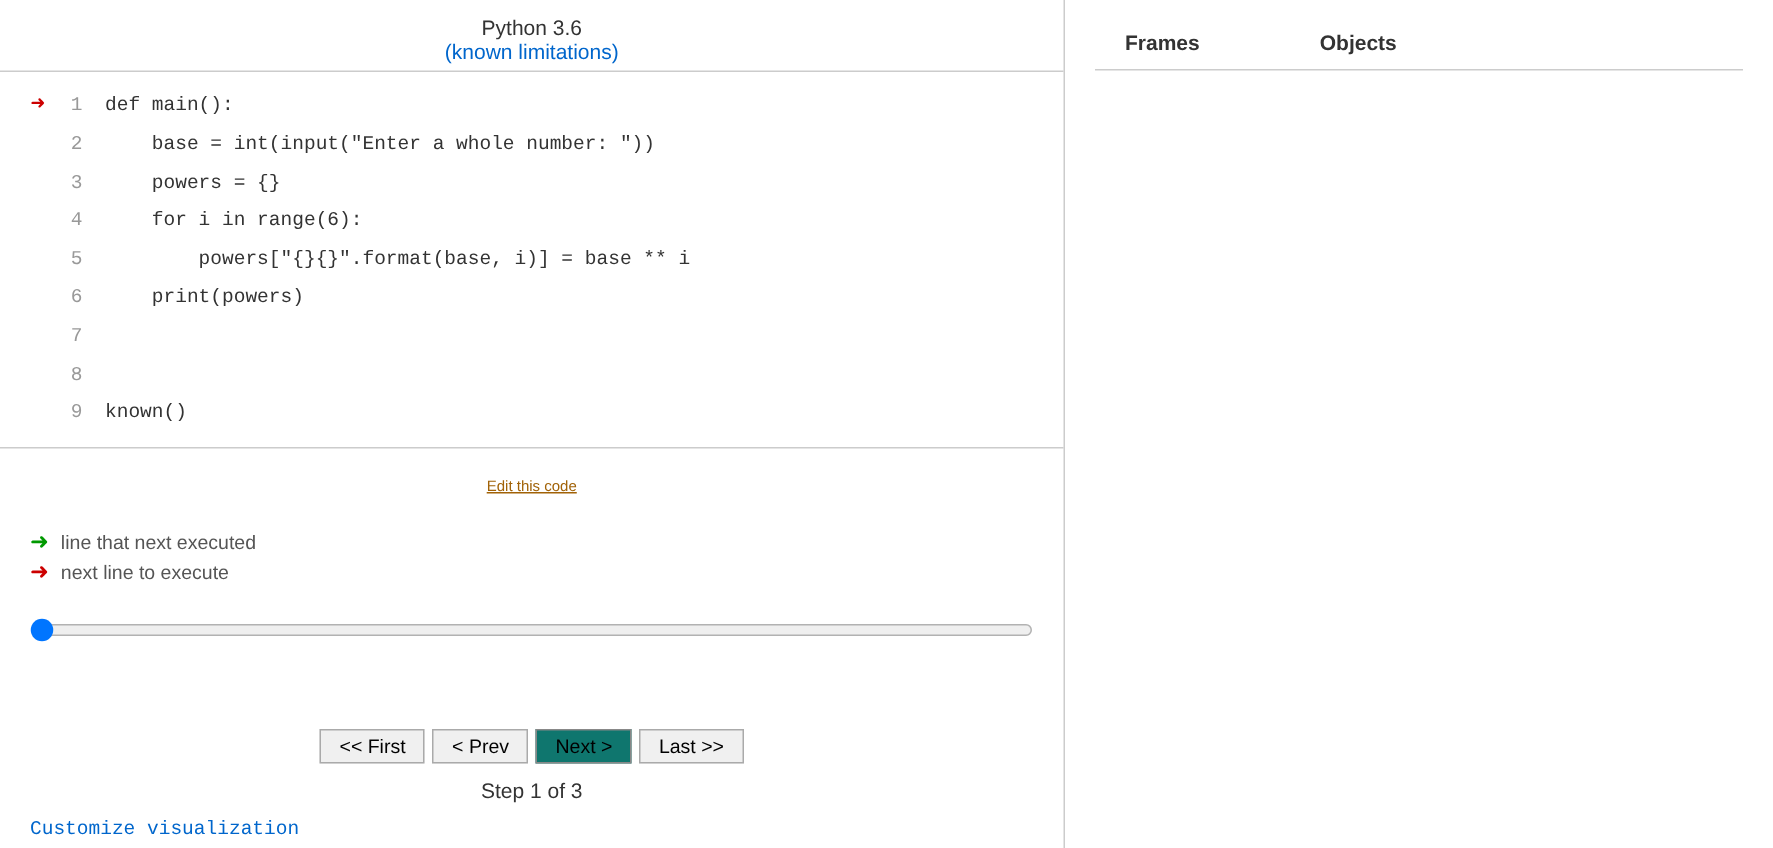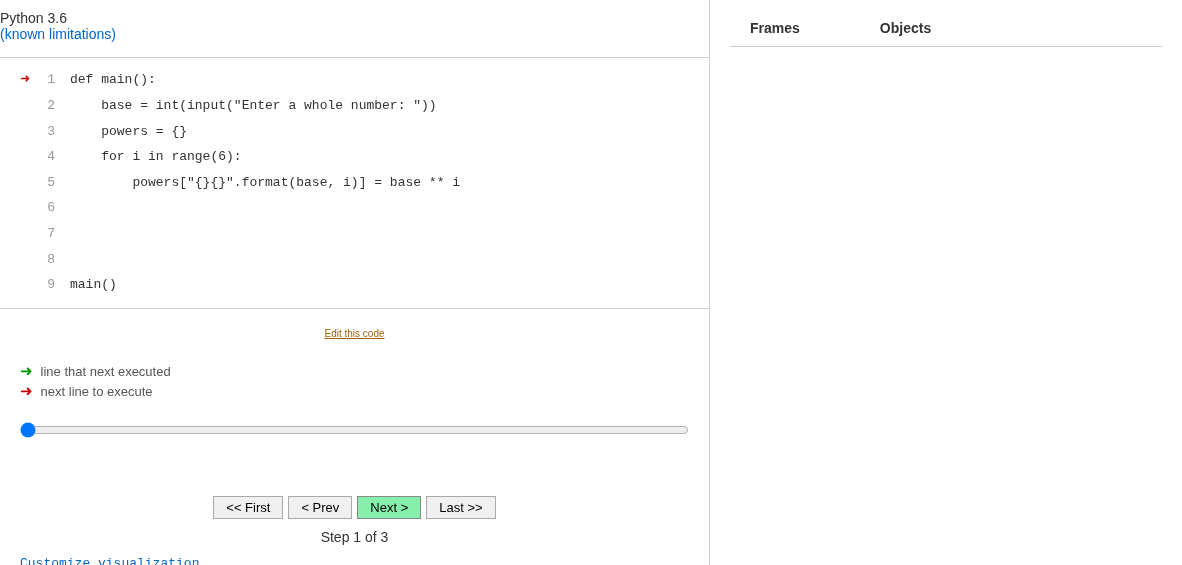--- a/index.html
+++ b/index.html
@@ -19,21 +19,21 @@
       border-right: 1px solid #ccc;
       padding: 10px 0;
       display: flex;
       flex-direction: column;
     }
     .right-panel {
       flex: 1;
       padding: 10px 20px;
     }
     .header {
-      margin-bottom: 10px;
+      text-align: center;
     }
     .header-title {
       font-size: 14px;
       color: #333;
     }
     .header-link {
       color: #0066cc;
       text-decoration: none;
       font-size: 14px;
     }
@@ -121,21 +121,21 @@
     .ctrl-btn {
       padding: 3px 12px;
       border: 1px solid #aaa;
       background: #f0f0f0;
       cursor: pointer;
       font-size: 13px;
       border-radius: 0;
       margin-top: 40px;
     }
     .ctrl-btn.active-btn {
-      background: #86efac;
+      background: #0f766e;
       border: 1px solid #888;
       text-align: center;
     }
     .step-text {
       text-align: center;
       font-size: 14px;
       margin: 5px 16px;
     }
     .customize-link {
       margin: 5px 20px;
@@ -195,35 +195,36 @@
           <span class="line-code">    for i in range(6):</span>
         </div>
         <div class="code-line">
           <span class="arrow empty">➜</span>
           <span class="line-num">5</span>
           <span class="line-code">        powers["{}{}".format(base, i)] = base ** i</span>
         </div>
         <div class="code-line">
           <span class="arrow empty">➜</span>
           <span class="line-num">6</span>
+          <span class="line-code">    print(powers)</span>
         </div>
         <div class="code-line">
           <span class="arrow empty">➜</span>
           <span class="line-num">7</span>
           <span class="line-code"></span>
         </div>
         <div class="code-line">
           <span class="arrow empty">➜</span>
           <span class="line-num">8</span>
           <span class="line-code"></span>
         </div>
         <div class="code-line">
           <span class="arrow empty">➜</span>
           <span class="line-num">9</span>
-          <span class="line-code">main()</span>
+          <span class="line-code">known()</span>
         </div>
       </div>
     <hr class="divider">
     <div class="edit-link-row">
       <a class="edit-link" href="#">Edit this code</a>
     </div>
     <div class="legend">
       <div class="legend-item">
         <span class="legend-arrow green">➜</span>
         <span>line that next executed</span>

